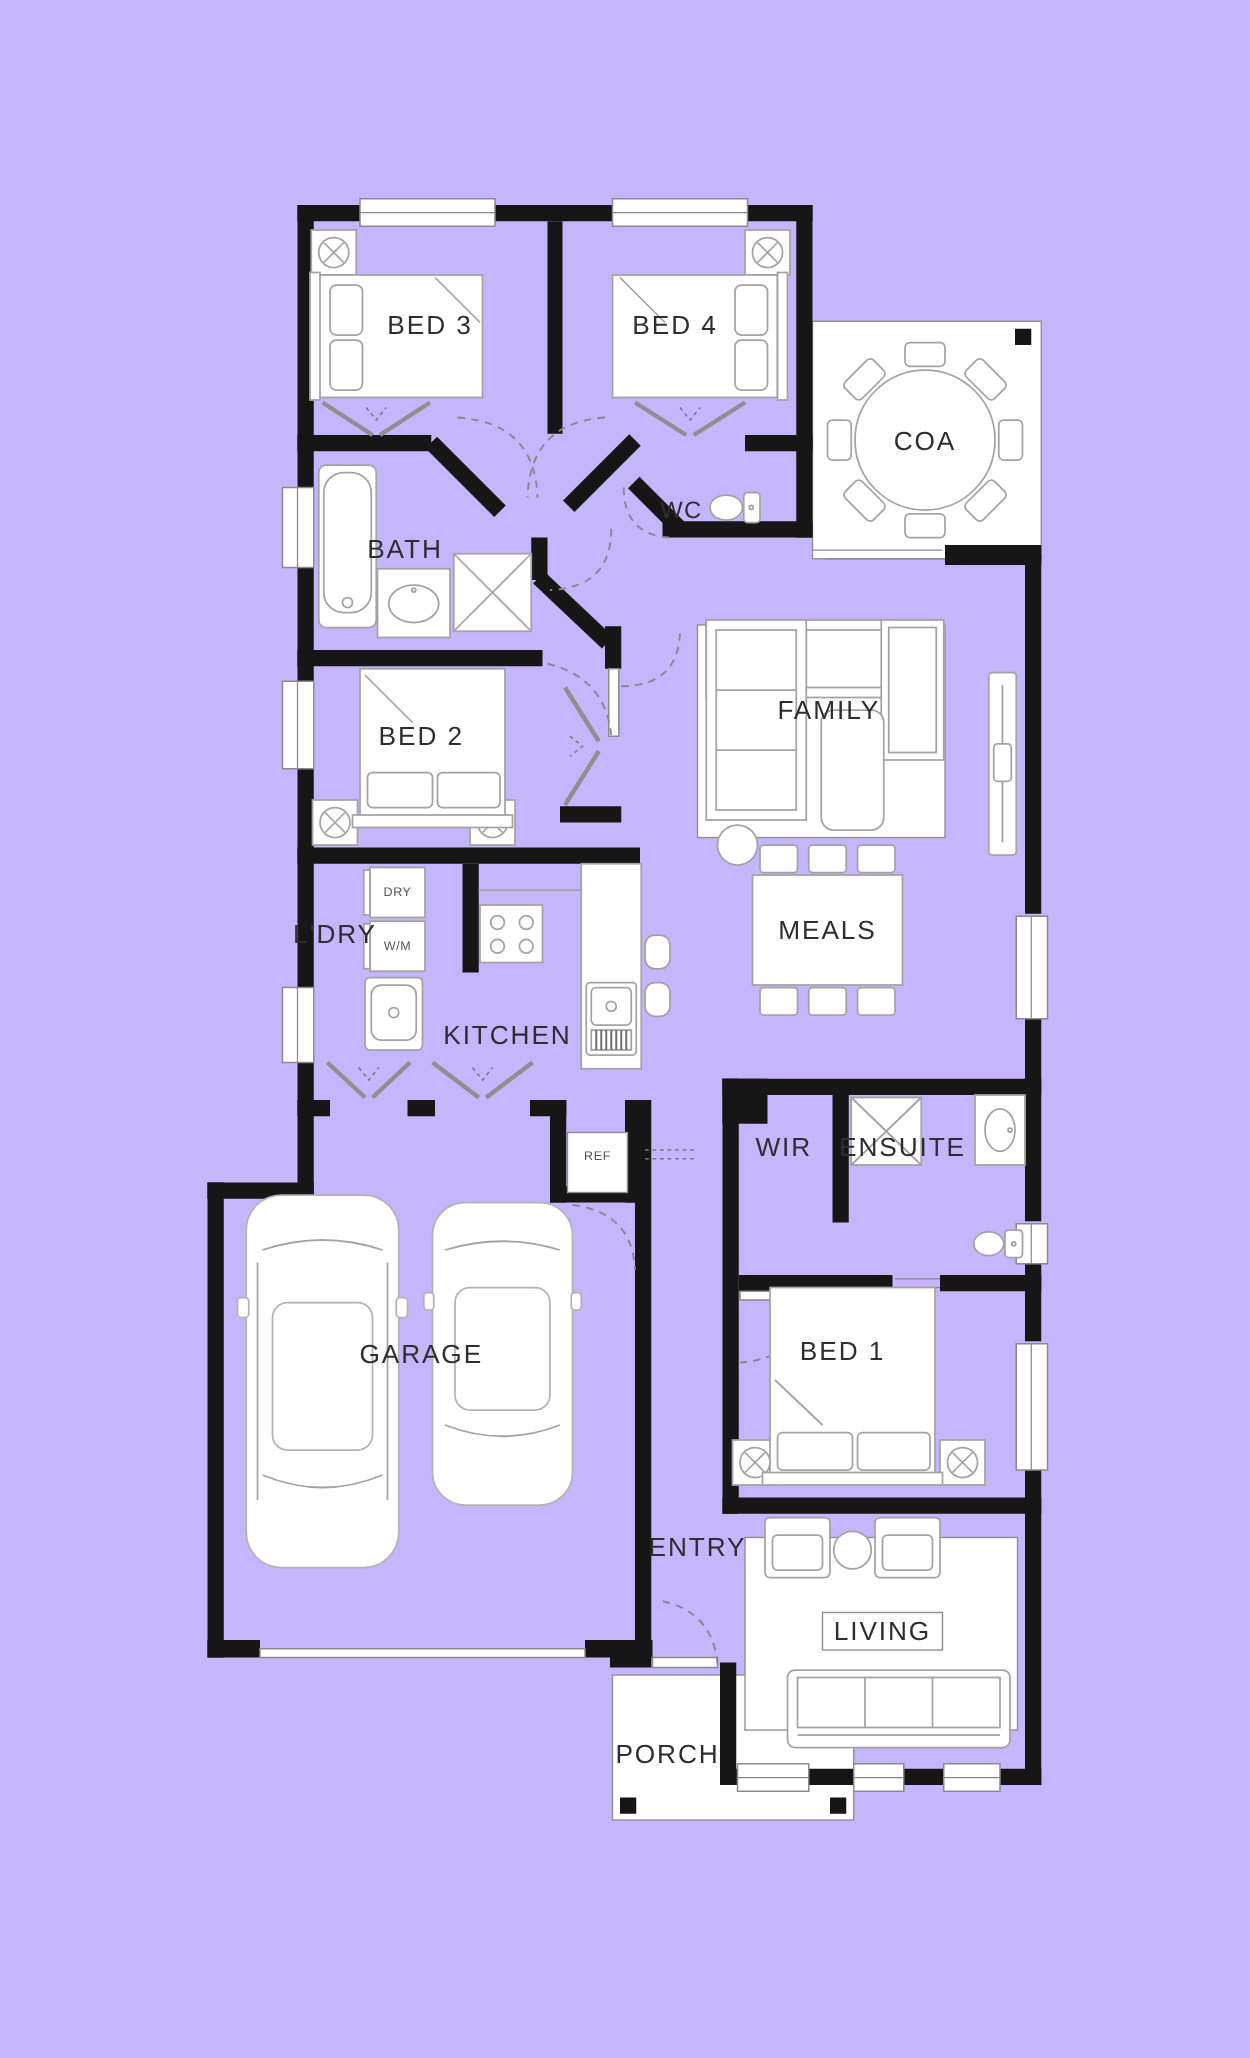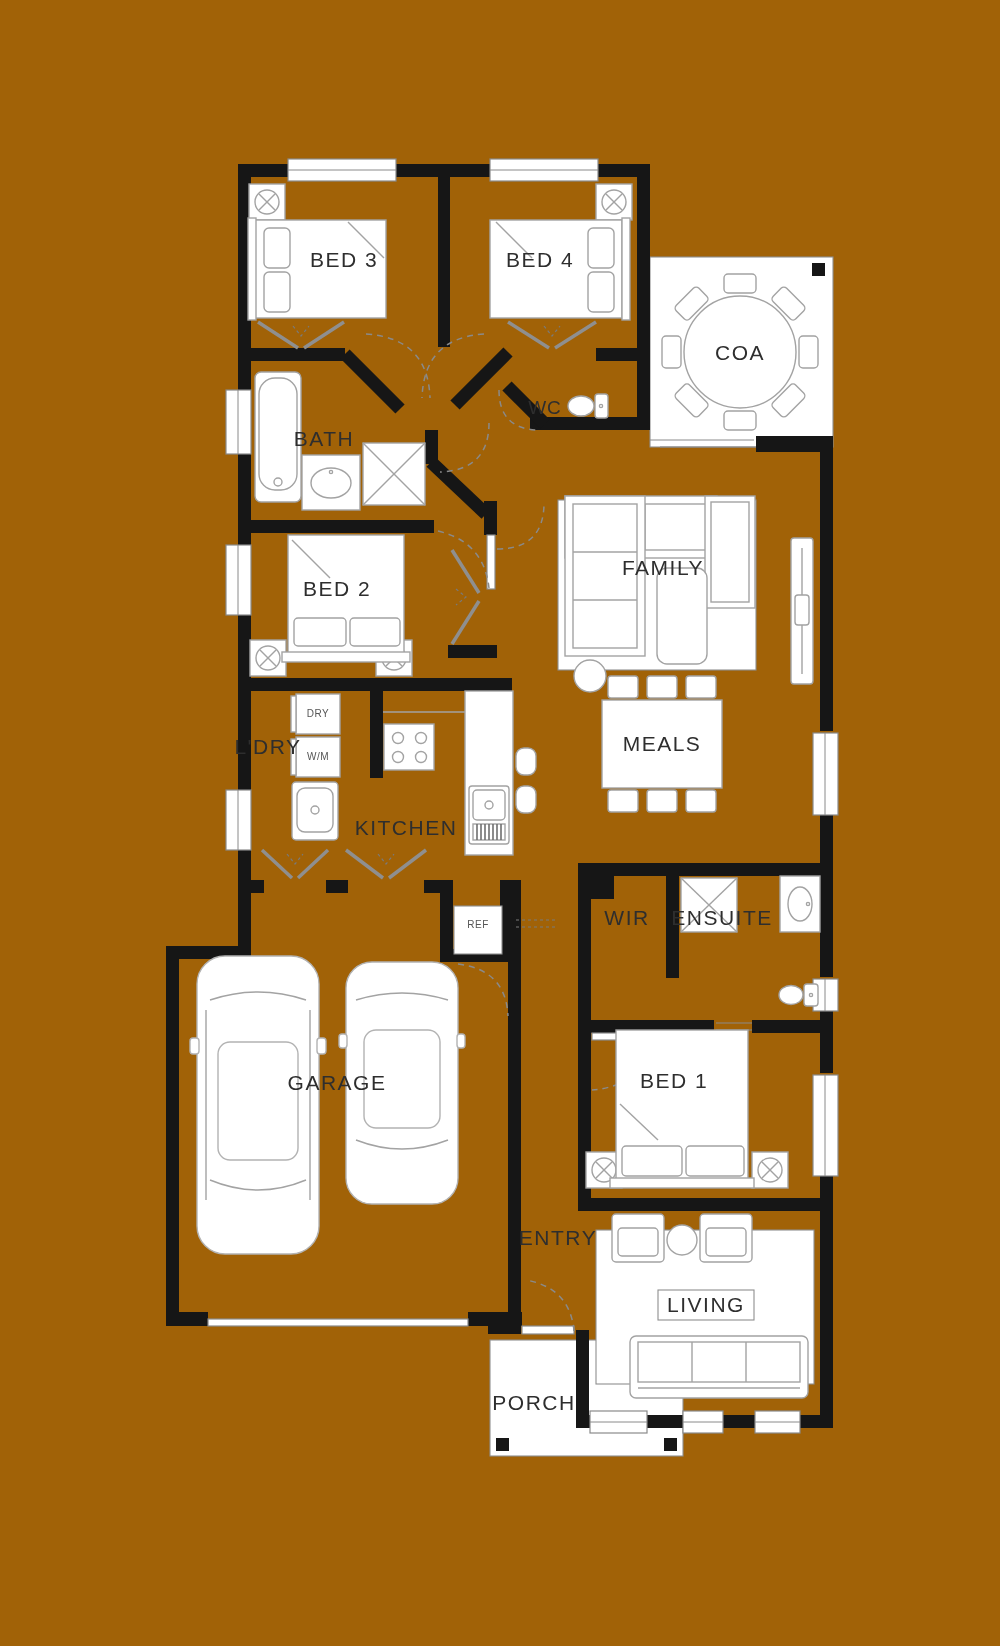--- a/index.html
+++ b/index.html
@@ -1,16 +1,16 @@
 <!DOCTYPE html>
 <html><head>
 <meta charset="utf-8">
 <style>
   html,body{margin:0;padding:0;background:#ffffff;}
-  .stage{position:relative;width:1000px;height:1646px;background:#a16207;overflow:hidden;
+  .stage{position:relative;width:1000px;height:1646px;background:#c4b5fd;overflow:hidden;
          font-family:"Liberation Sans", sans-serif;}
   svg{display:block;}
   text{text-anchor:middle;fill:#2e2e2e;}
   .room-label{font-size:21px;letter-spacing:1.5px;}
   .wc-label{font-size:19px;letter-spacing:1px;}
   .small-label{font-size:10px;letter-spacing:.5px;fill:#555;}
   .wall{fill:#161616;stroke:none;}
   .wallline{stroke:#161616;stroke-width:13;fill:none;}
   .furn{stroke:#a3a3a3;stroke-width:1.4;fill:#fff;}
   .furnline{stroke:#a3a3a3;stroke-width:1.4;fill:none;}

